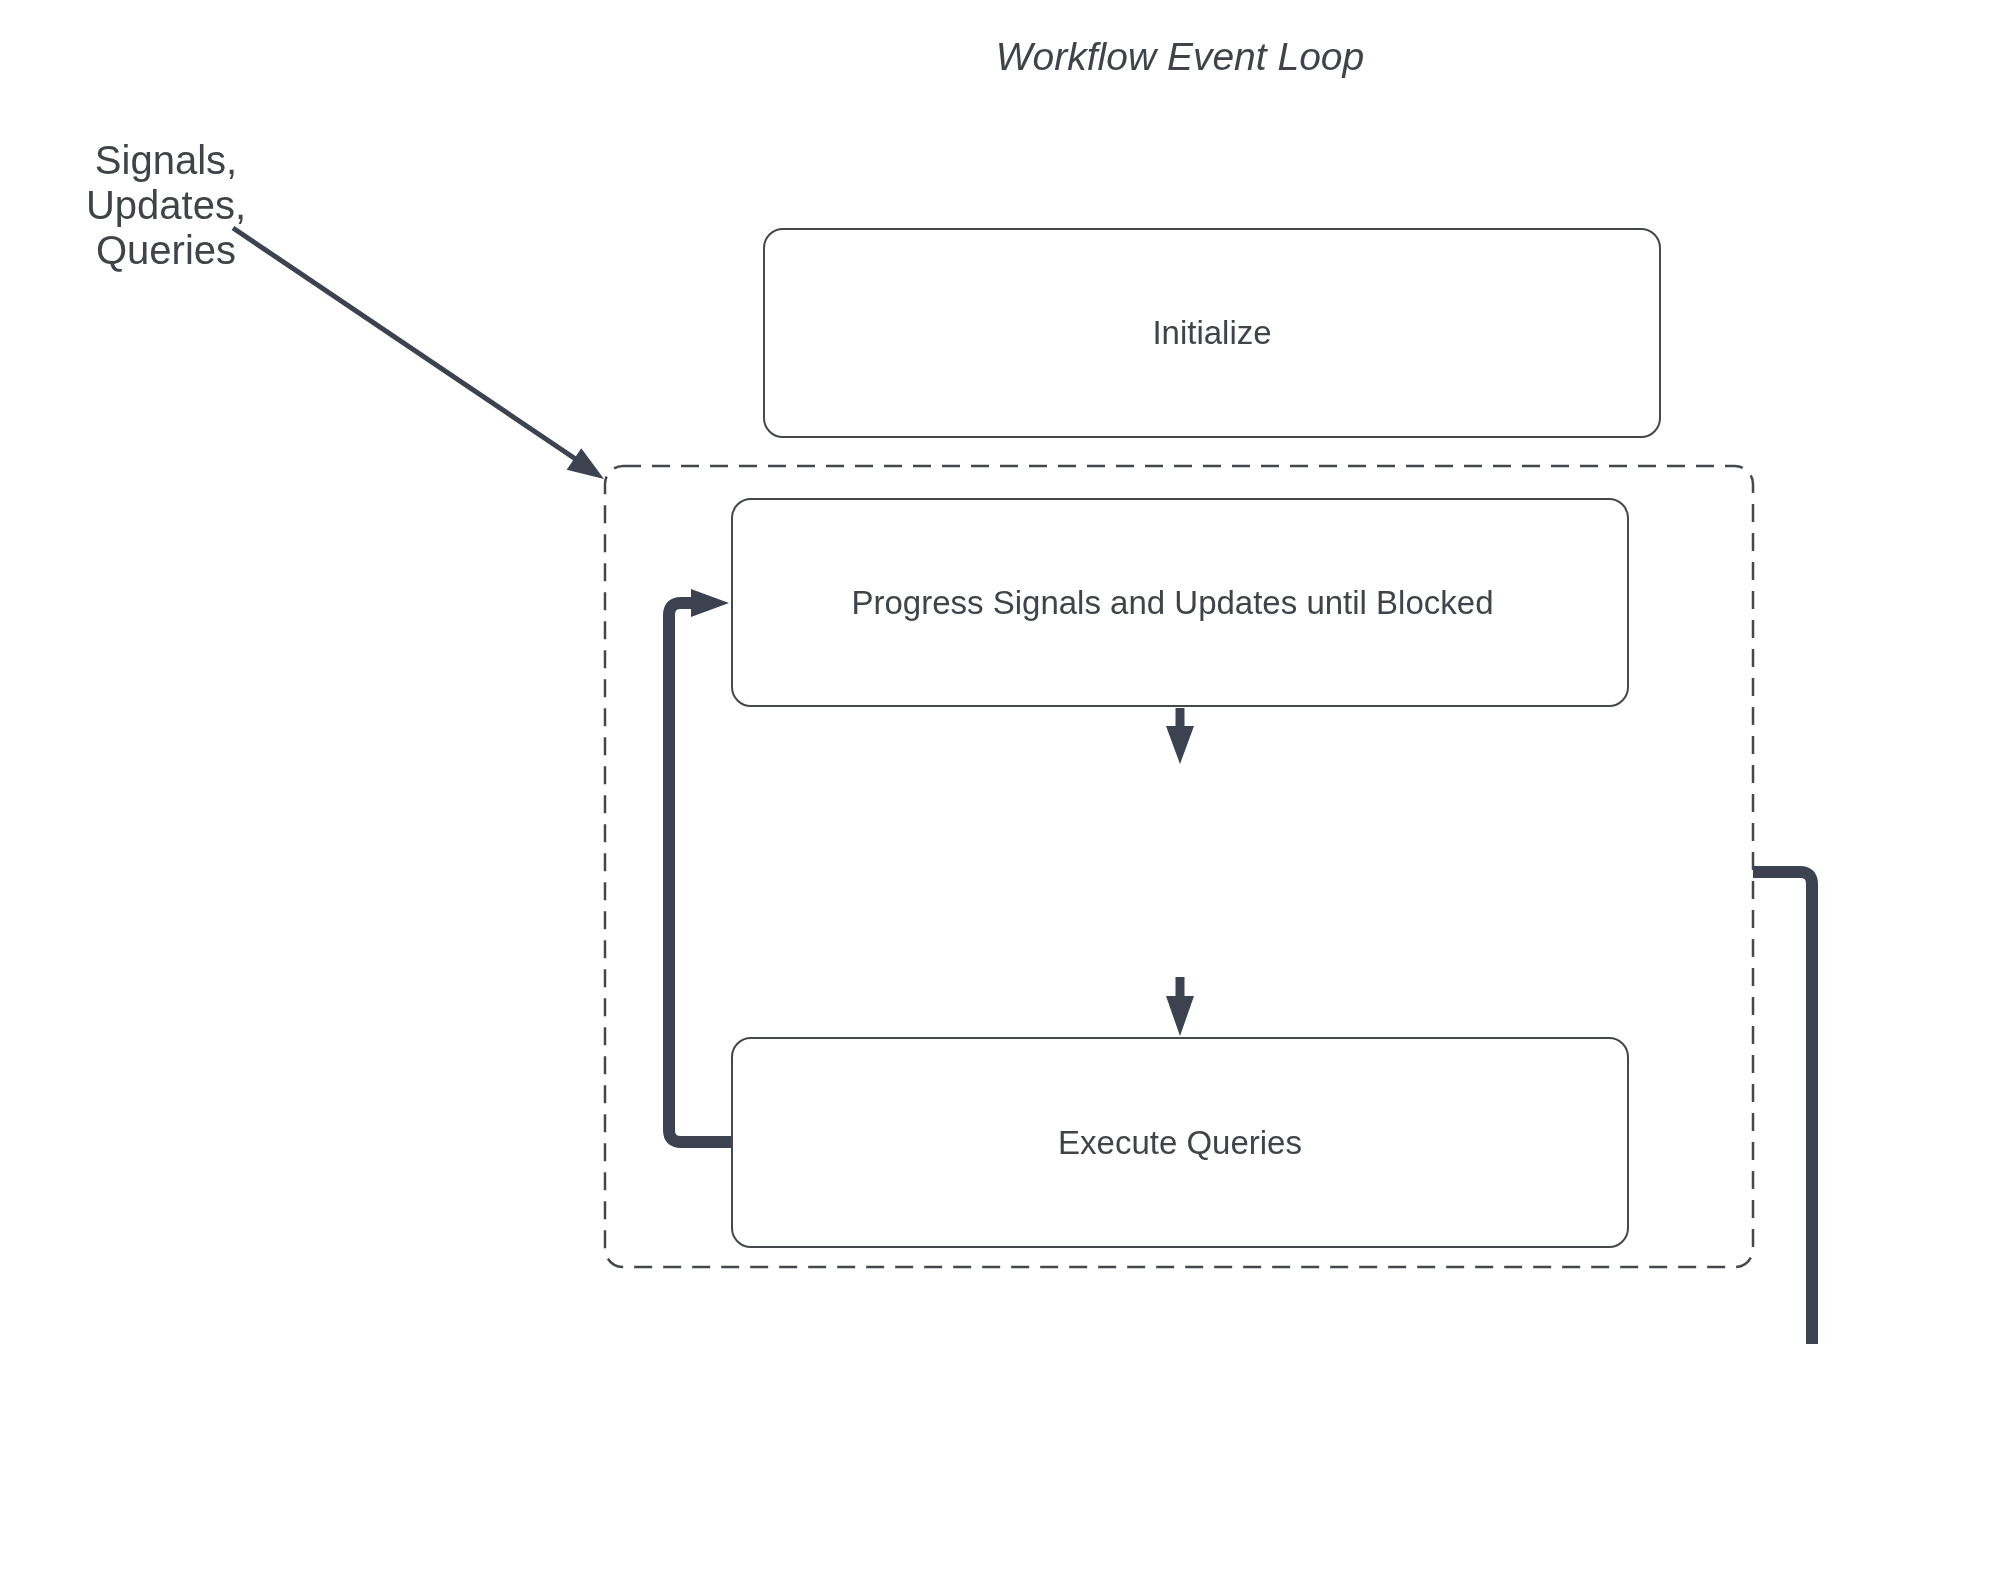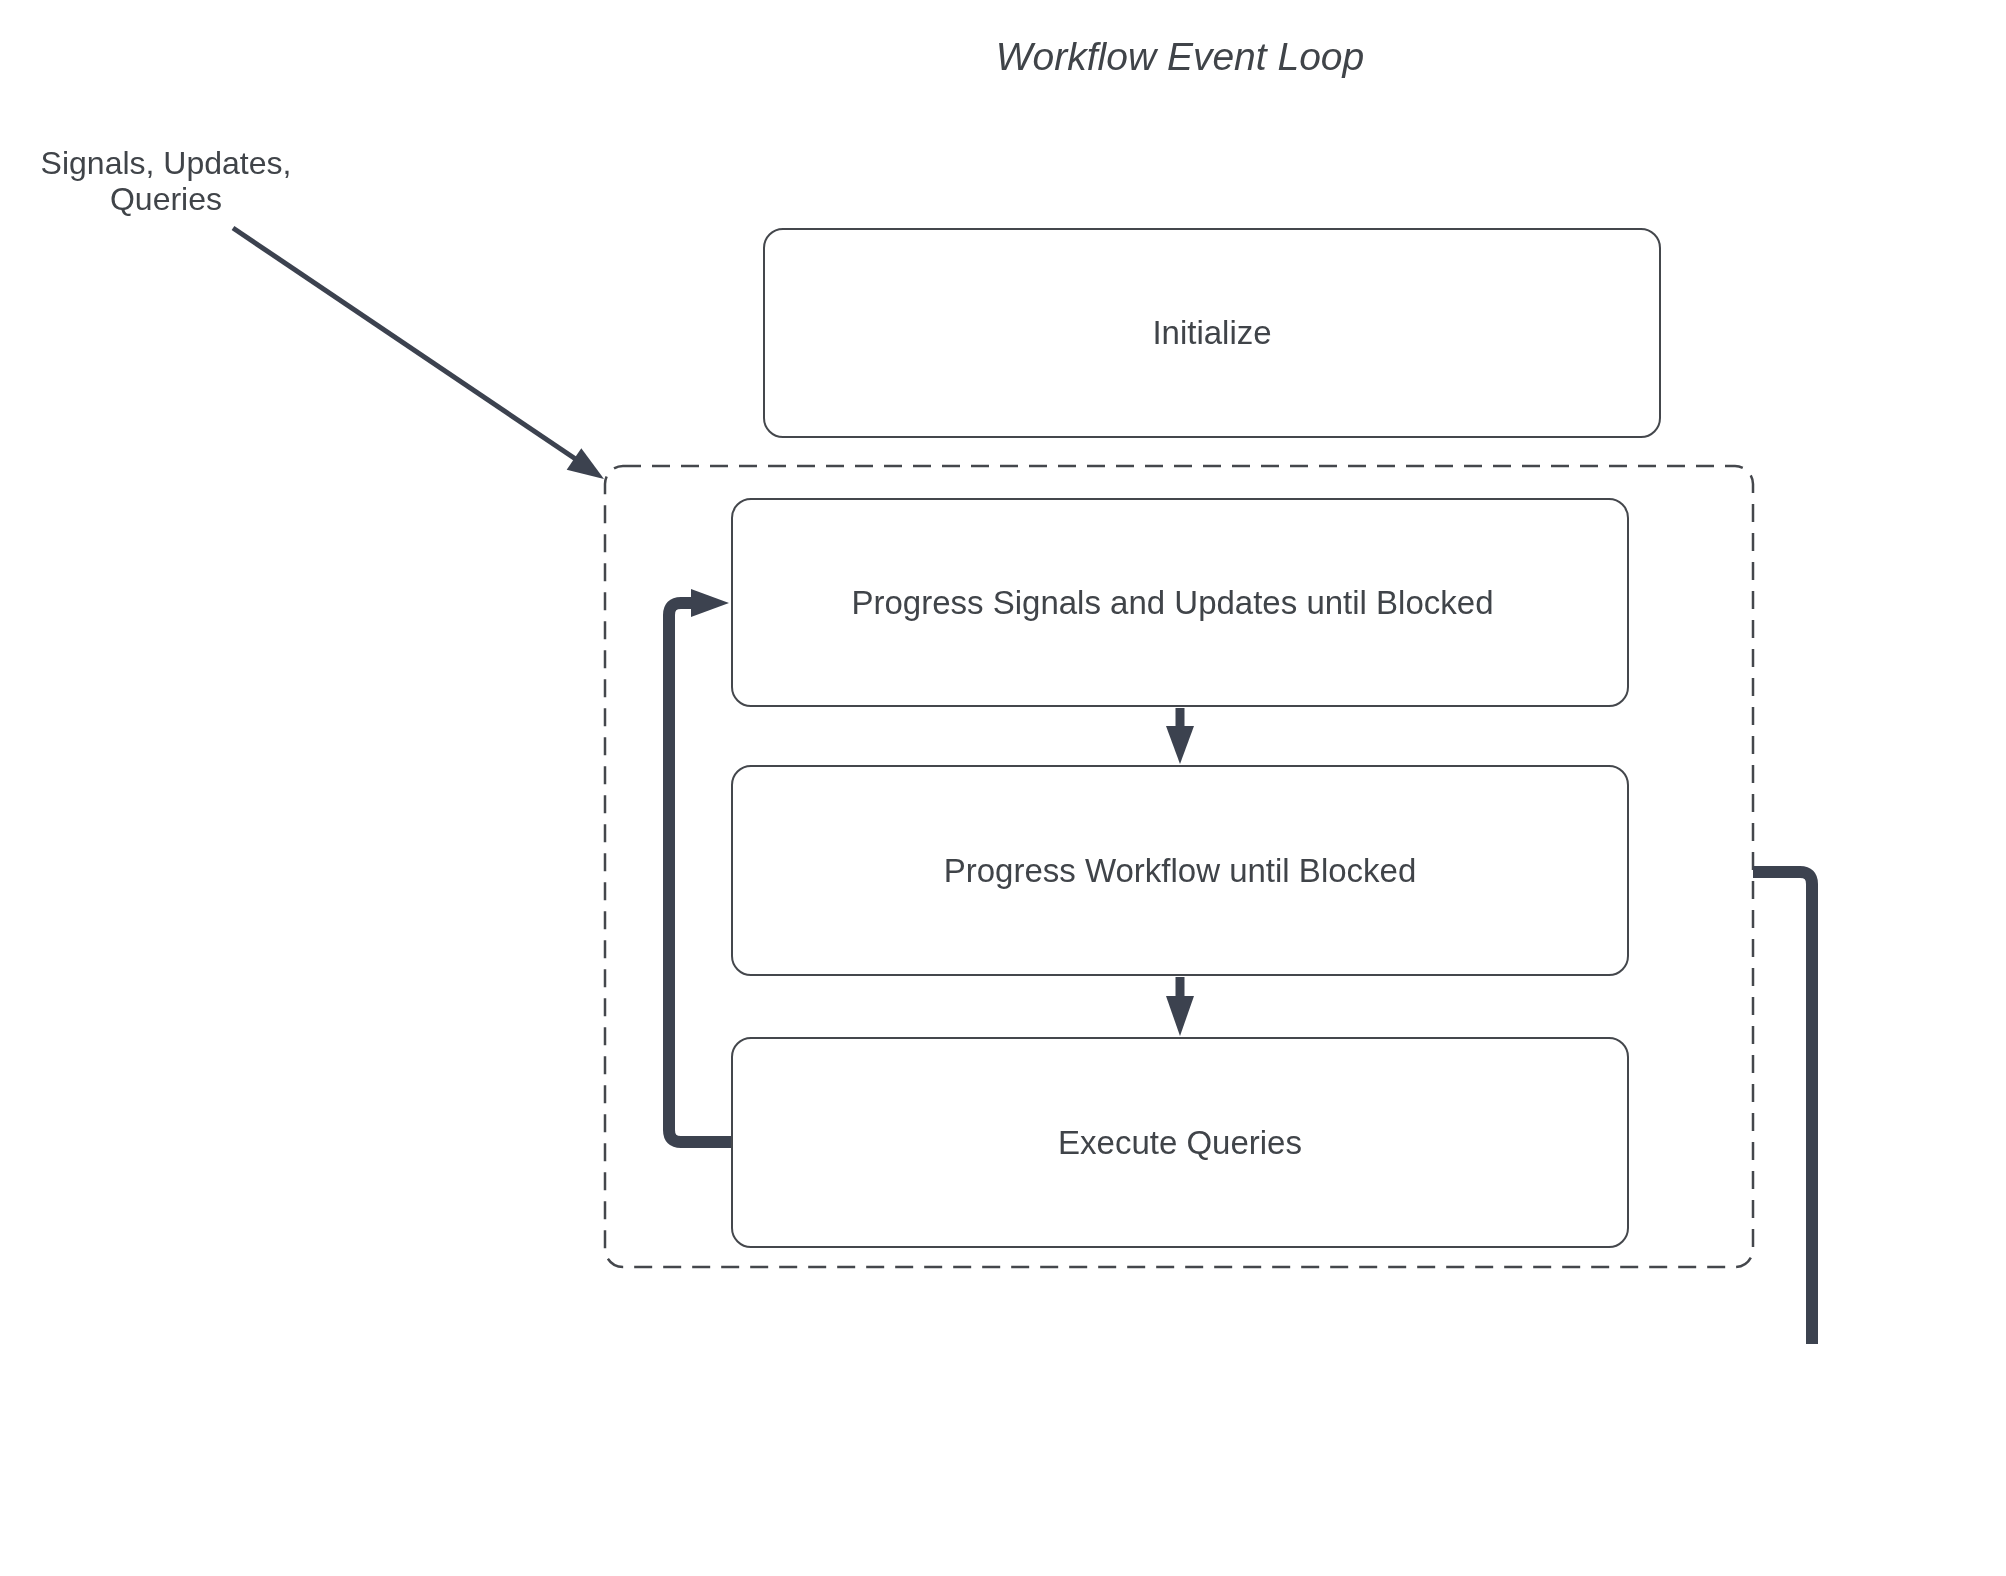--- a/index.html
+++ b/index.html
@@ -37,25 +37,24 @@
     font-style: italic;
     color: var(--text);
     line-height: 1.2;
   }
   .annotation {
     position: absolute;
     left: 33px;
     top: 138px;
     width: 266px;
     text-align: center;
-    font-size: 32px;
+    font-size: 40px;
     line-height: 1.12;
     color: var(--text);
     white-space: pre-line;
-    margin-top: 8px;
   }
   .node {
     position: absolute;
     left: 731px;
     width: 898px;
     background: var(--background);
     border: 2.5px solid var(--box-border);
     border-radius: 20px;
     display: flex;
     align-items: center;
@@ -138,22 +137,19 @@
   </svg>
 
   <div class="node node-initialize">
     <span>Initialize</span>
   </div>
 
   <div class="node node-progress-signals">
     <span>Progress Signals and Updates until Blocked</span>
   </div>
 
-  <div class="node node-progress-workflow">
-    <span>Progress Workflow until Blocked</span>
-  </div>
 
   <div class="node node-execute-queries">
     <span>Execute Queries</span>
   </div>
 
 
 </div>
 
 </body></html>

